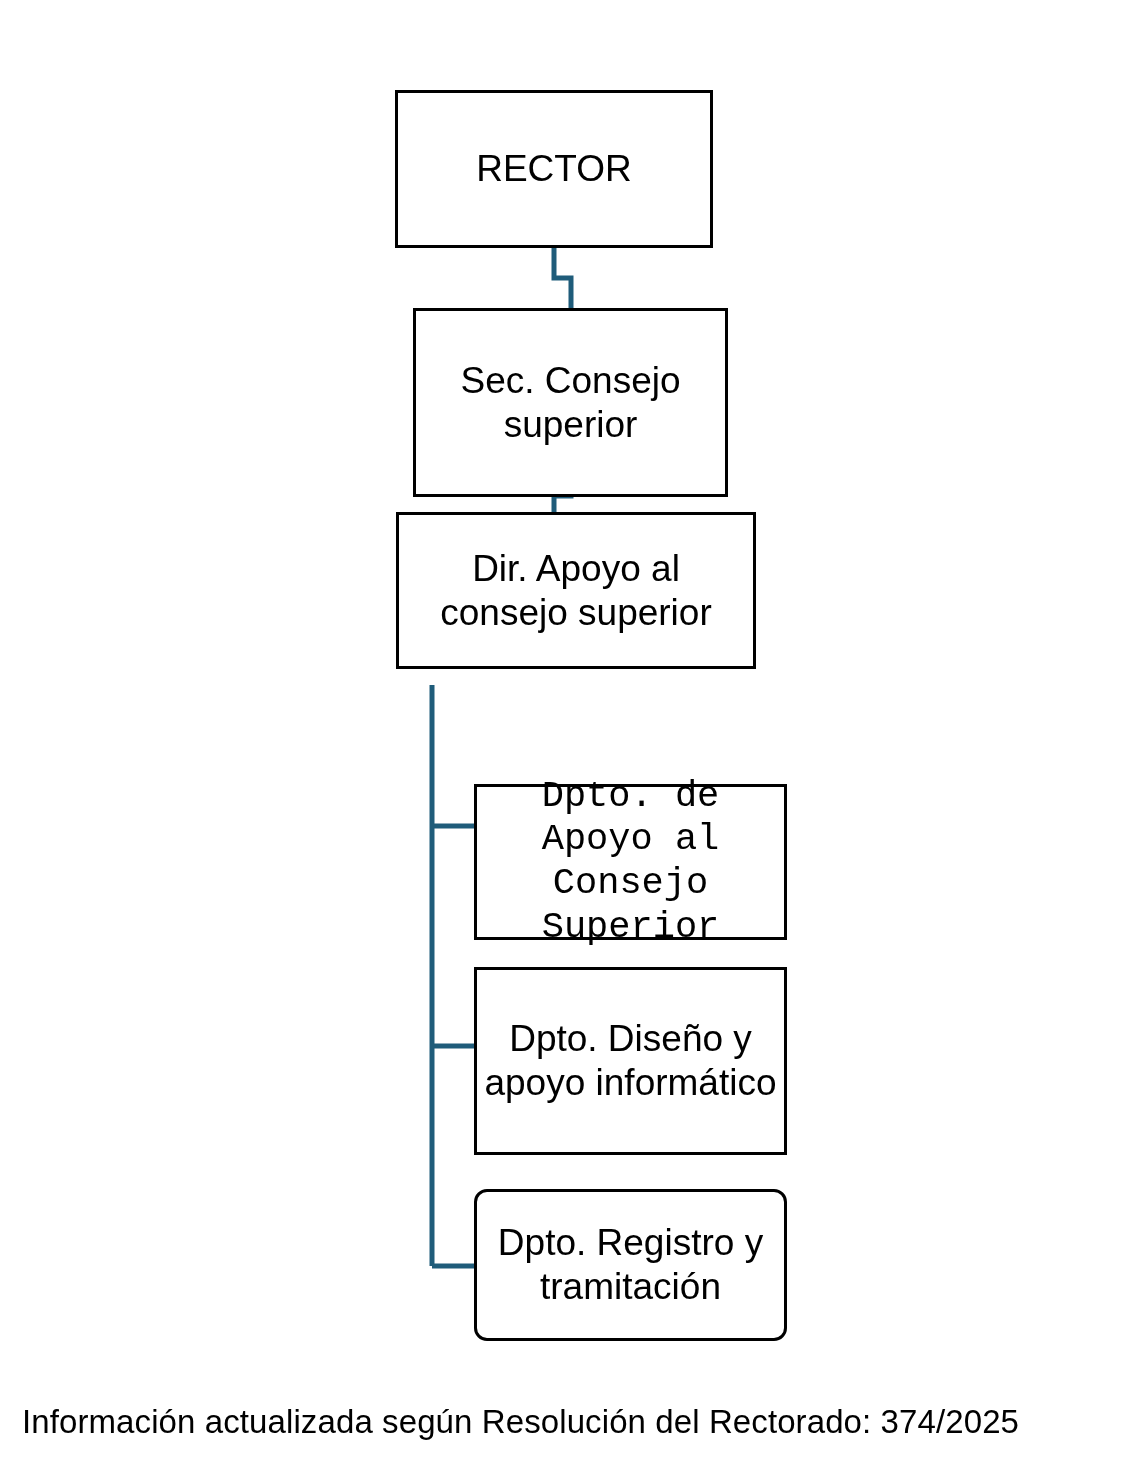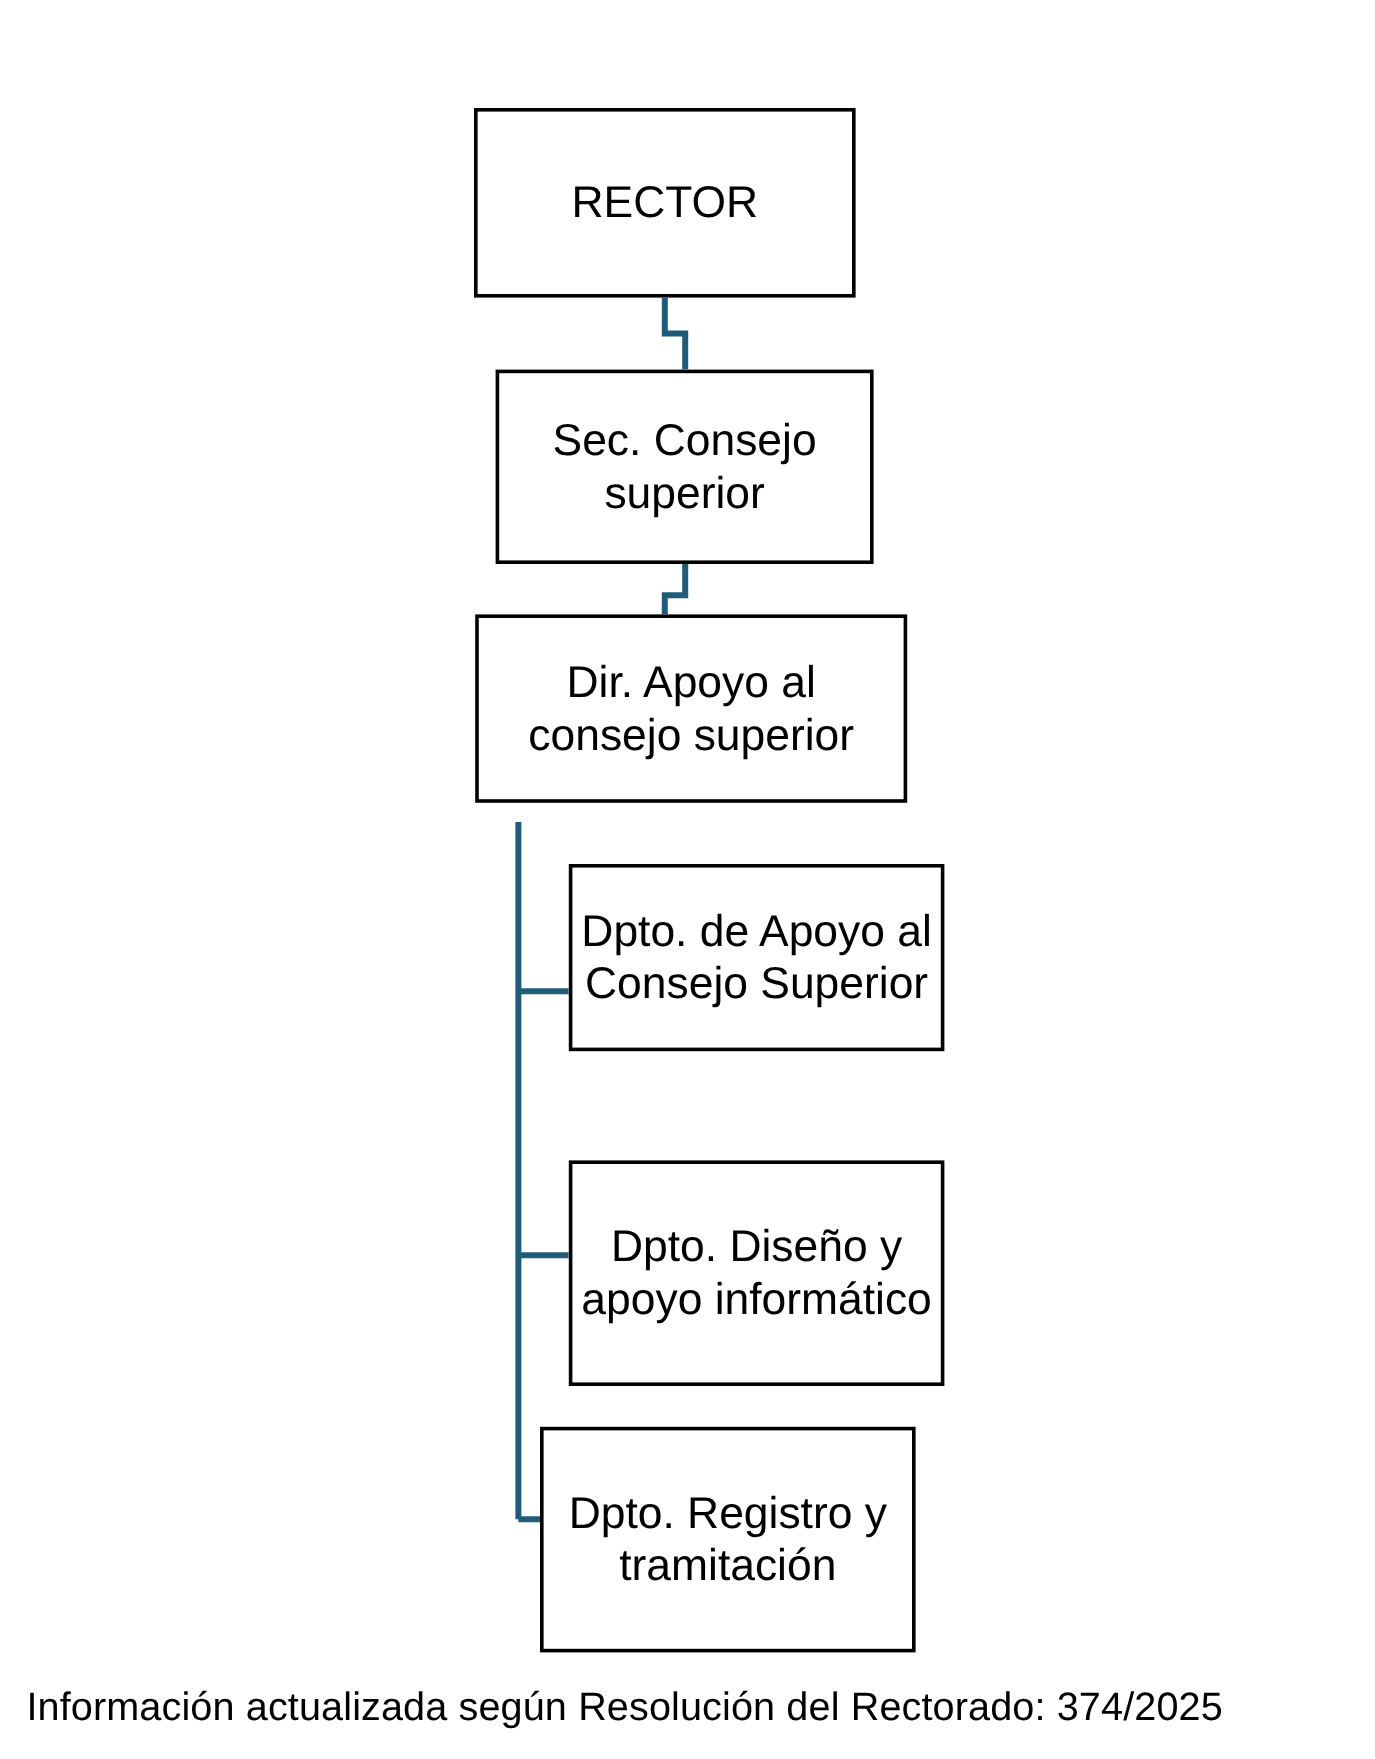--- a/index.html
+++ b/index.html
@@ -51,46 +51,48 @@
   #node-rector {
     left: 395px;
     top: 90px;
     width: 318px;
     height: 158px;
   }
   #node-sec-consejo {
     left: 413px;
     top: 308px;
     width: 315px;
-    height: 162px;
+    height: 189px;
   }
   #node-dir-apoyo {
     left: 396px;
     top: 512px;
     width: 360px;
     height: 157px;
     text-align: center;
   }
   #node-dpto-apoyo {
     left: 474px;
-    top: 720px;
+    top: 784px;
     width: 313px;
     height: 156px;
+    font-family: Liberation Mono, monospace;
   }
   #node-dpto-diseno {
     left: 474px;
     top: 967px;
     width: 313px;
     height: 188px;
   }
   #node-dpto-registro {
-    left: 450px;
+    left: 474px;
     top: 1189px;
     width: 313px;
-    height: 188px;
+    height: 152px;
+    border-radius: 13px;
   }
   #footer-note {
     position: absolute;
     left: 22px;
     top: 1355px;
     width: 1100px;
     font-size: 33px;
     color: #000000;
     letter-spacing: 0.1px;
     margin-top: 48px;

